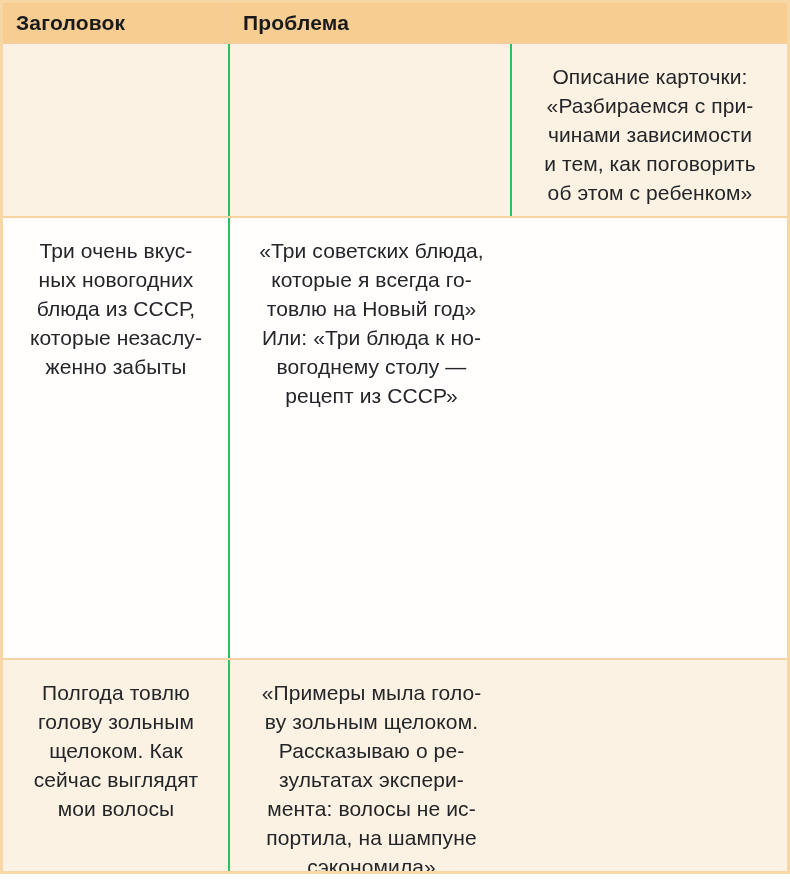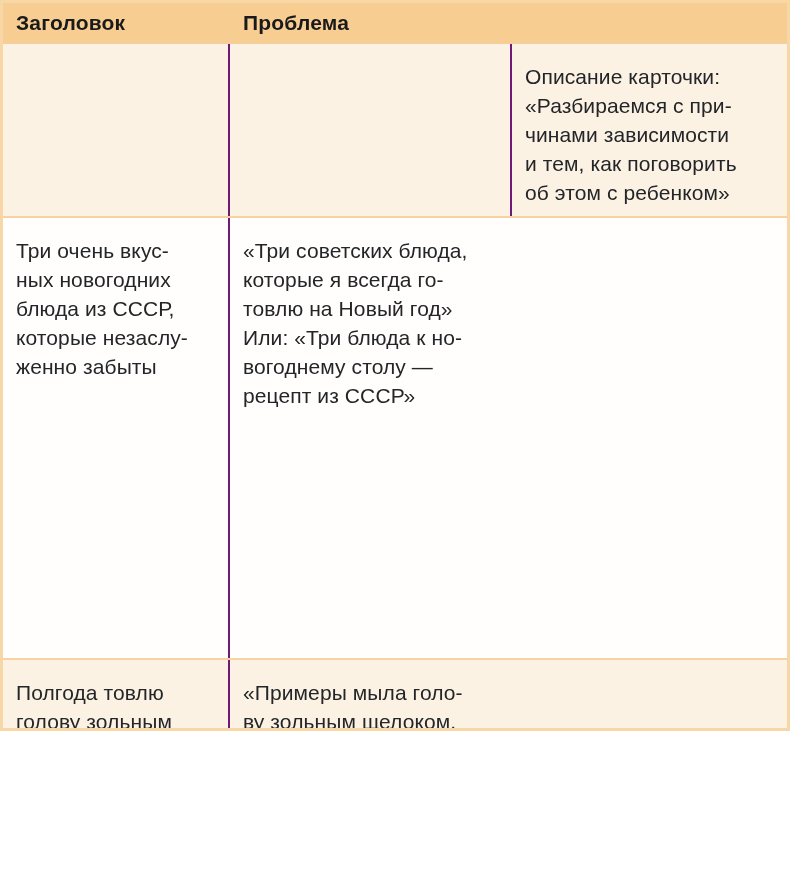--- a/index.html
+++ b/index.html
@@ -1,21 +1,21 @@
 <!DOCTYPE html>
 <html lang="ru"><head>
 <meta charset="utf-8">
 <style>
   * { margin: 0; padding: 0; box-sizing: border-box; }
   html, body { width: 790px; height: 891px; background: #ffffff; }
   body { font-family: "Liberation Sans", "DejaVu Sans", sans-serif; }
 
   .table-wrap {
     width: 790px;
-    height: 731px;
+    height: 874px;
     border: 3px solid #f8d7a6;
     display: flex;
     flex-direction: column;
     overflow: hidden;
     background: #fef9c3;
   }
 
   .grid-row {
     display: grid;
     grid-template-columns: 227px 282px 1fr;
@@ -35,38 +35,38 @@
     font-weight: 700;
     color: #191a1c;
     letter-spacing: 0.2px;
   }
 
   .row-1 { height: 174px; }
   .row-2 { height: 442px; }
   .row-3 { height: 217px; }
   .row-4 { flex: 1 1 auto; }
 
-  .body-row { border-bottom: 2px solid #f7d3a1; }
+  .body-row { border-bottom: 2px solid #f7d3a1; text-align: center; }
   .body-row:last-child { border-bottom: none; }
 
   .row-cream { background: #fbf2e4; }
   .row-white { background: #fffefd; }
 
   .td {
     padding: 18px 12px 10px 13px;
     font-size: 21px;
     line-height: 29px;
     color: #232528;
     white-space: pre-line;
     letter-spacing: 0.1px;
     overflow: hidden;
   }
 
   .th:not(:last-child),
-  .td:not(:last-child) { border-right: 2px solid #701a75; }
+  .td:not(:last-child) { border-right: 2px solid #22c55e; }
   .thead .th:not(:last-child) { border-right: 2px solid #f5cd97; }
 
   .row-4 .td { padding: 0 12px; }
 </style>
 </head>
 <body>
 
 <div class="table-wrap">
 
   <div class="grid-row thead">

